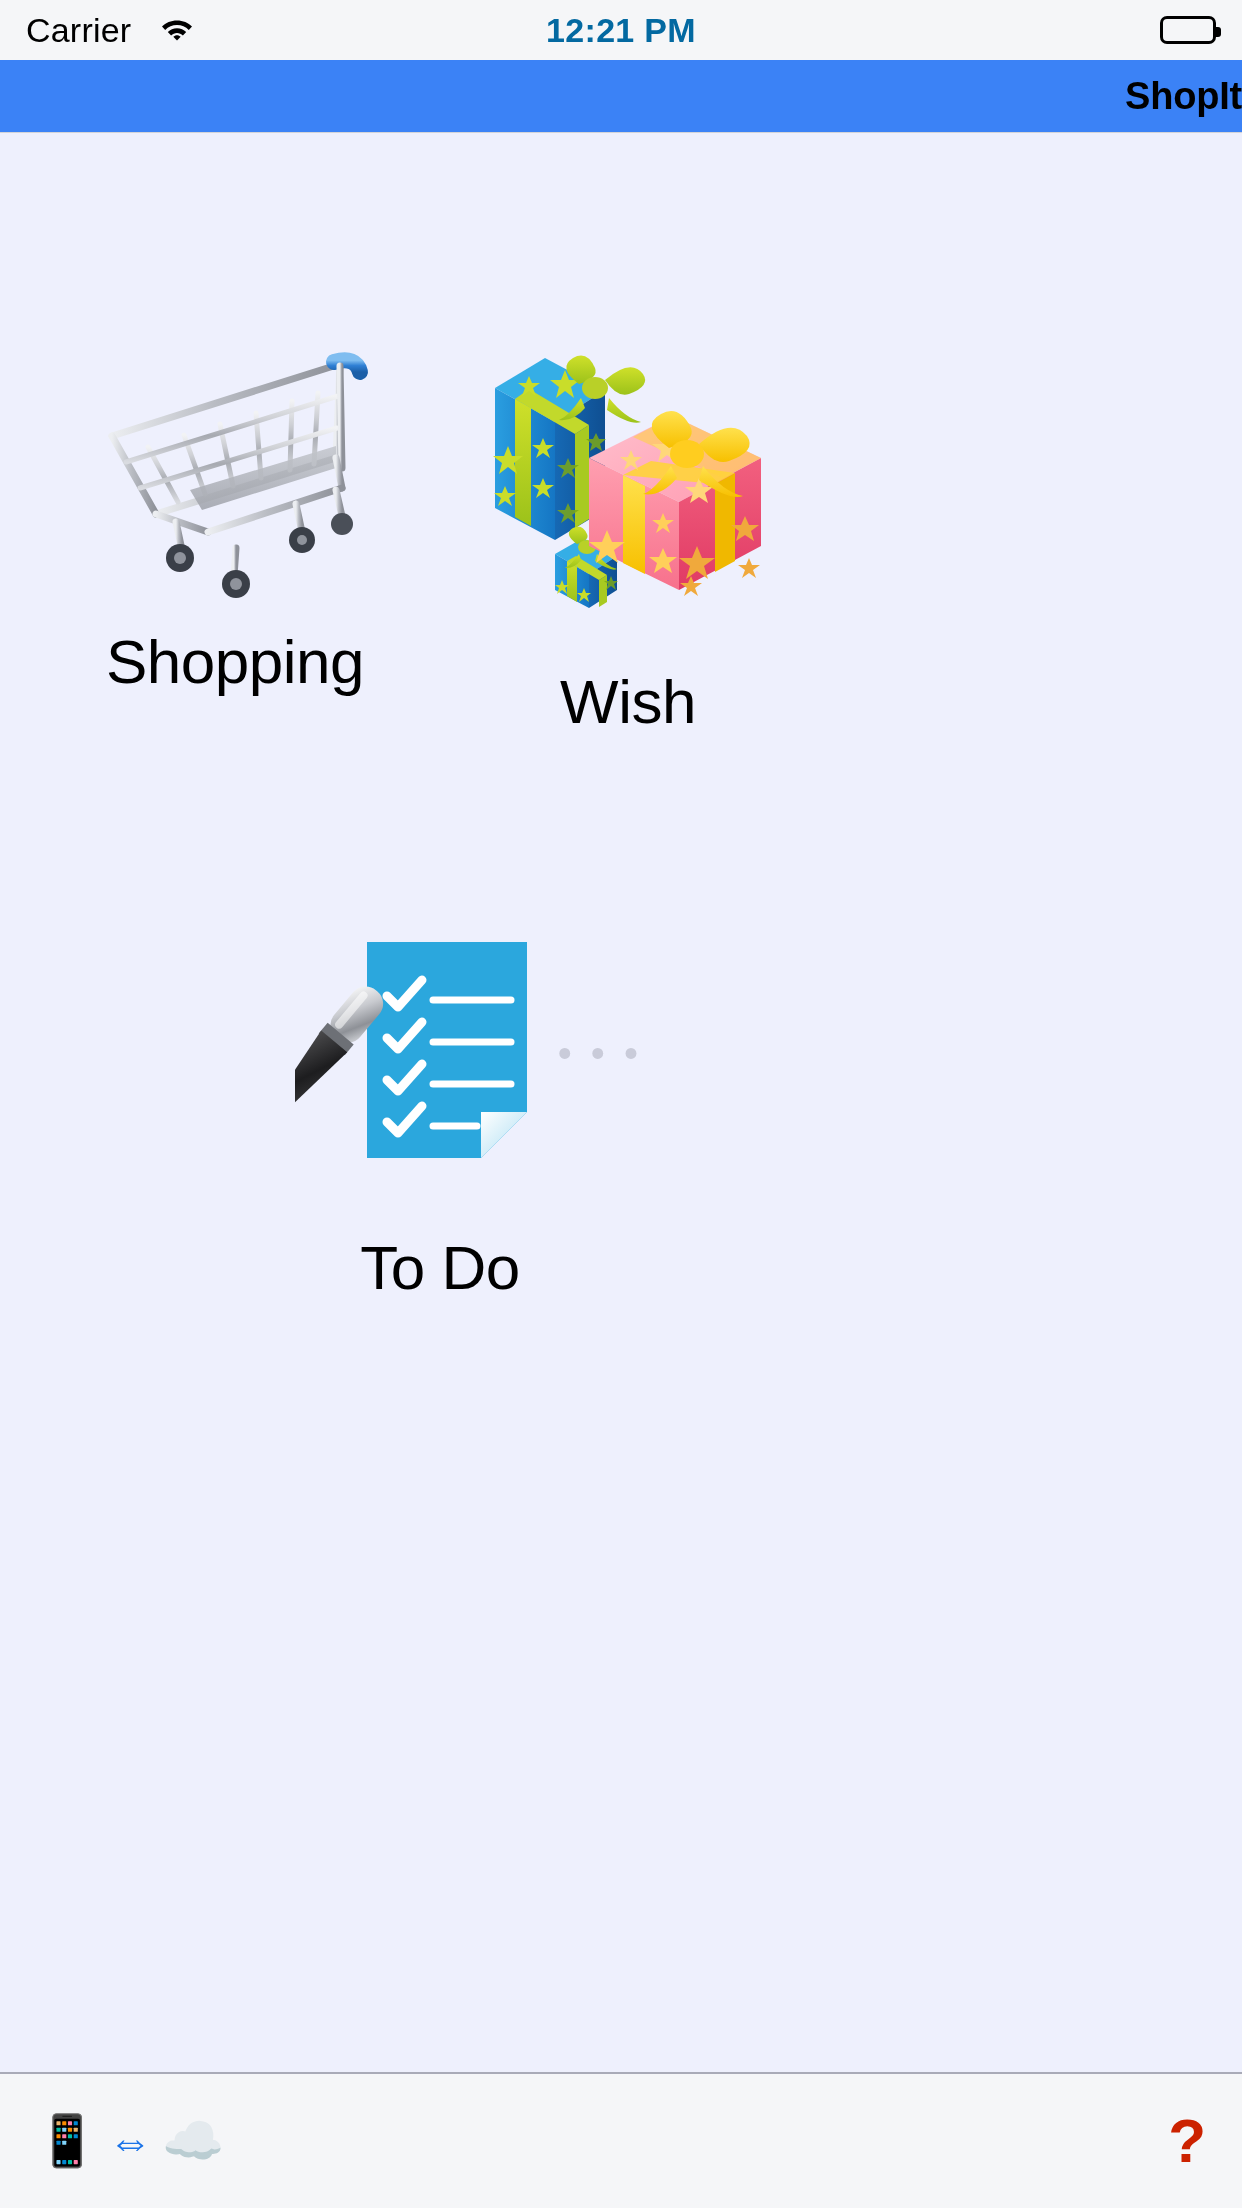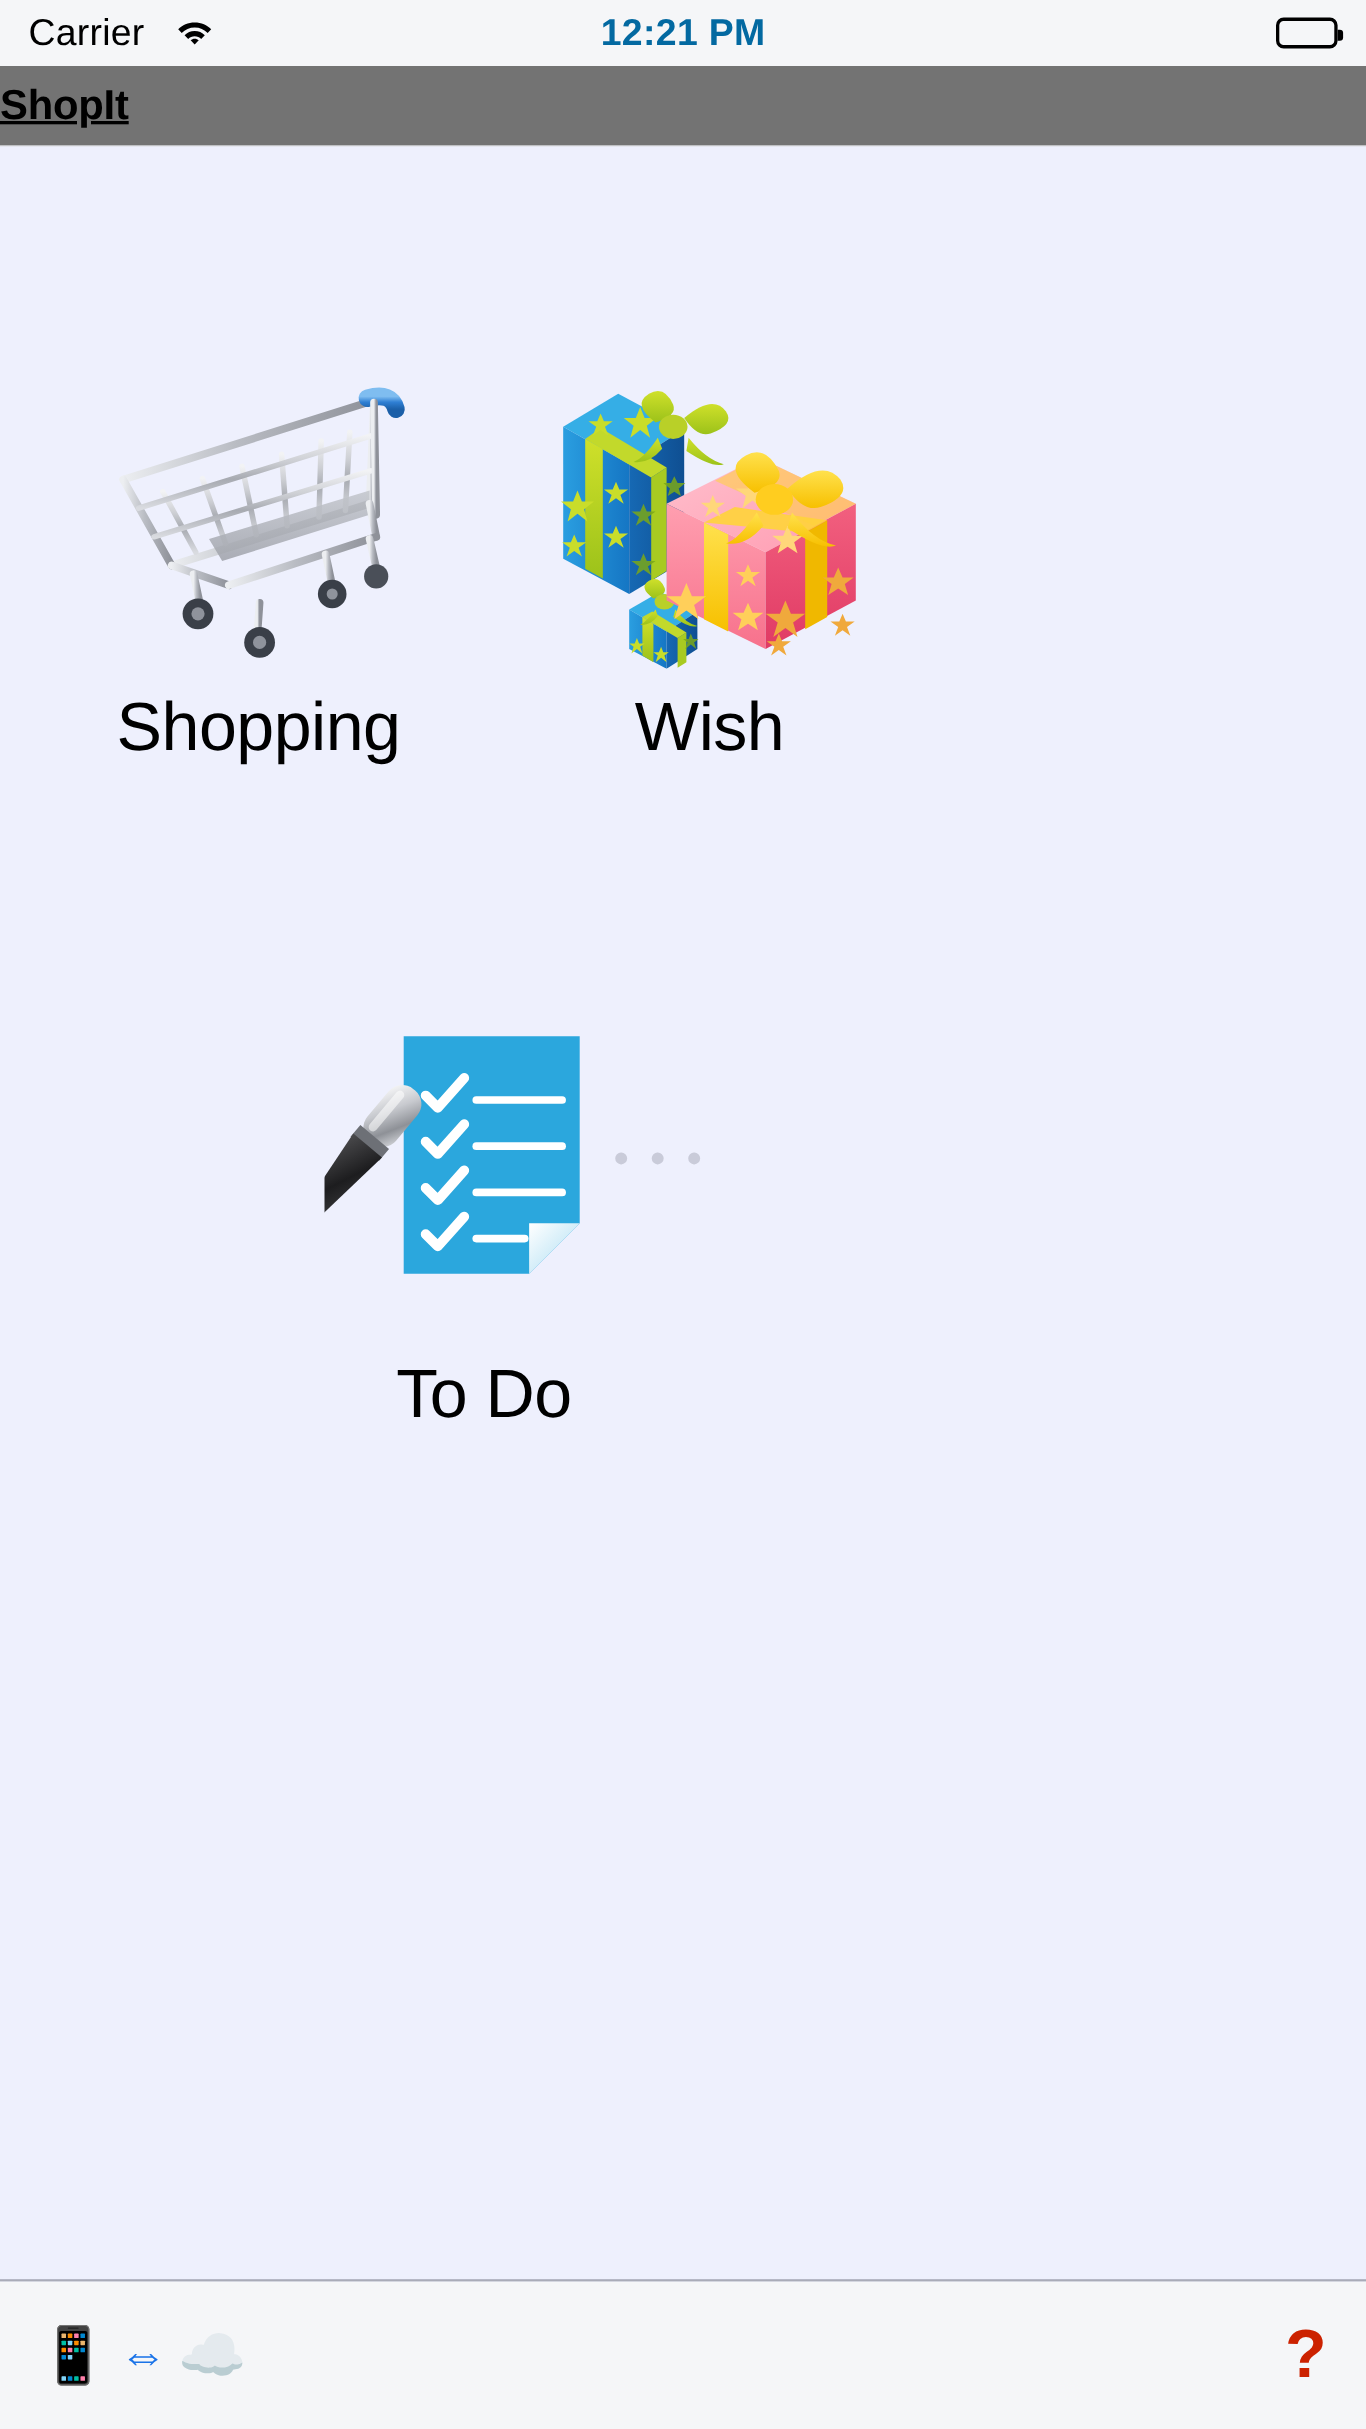--- a/index.html
+++ b/index.html
@@ -83,26 +83,25 @@
     width: 100%;
     height: 100%;
     background: #000;
     border-radius: 3px;
   }
 
   
   .nav-bar {
     height: 73px;
     flex: 0 0 73px;
-    background: #737373;
+    background: #3b82f6;
     border-bottom: 1px solid #d3d4d8;
     display: flex;
     align-items: center;
-    justify-content: flex-start;
-    text-decoration: underline;
+    justify-content: flex-end;
   }
   .nav-title {
     font-size: 38px;
     font-weight: 700;
     color: #000;
     letter-spacing: -0.2px;
   }
 
   
   .content {
@@ -113,21 +112,21 @@
   }
 
   .grid-item {
     position: absolute;
     display: flex;
     flex-direction: column;
     align-items: center;
     justify-content: flex-start;
   }
   .item-shopping { left: 30px;  top: 180px; width: 410px; }
-  .item-wish     { left: 440px; top: 180px; width: 410px; }
+  .item-wish     { left: 423px; top: 180px; width: 410px; gap: 40px; }
   .item-todo     { left: 235px; top: 770px; width: 410px; }
 
   .icon-box {
     width: 300px;
     height: 300px;
     display: flex;
     align-items: center;
     justify-content: center;
     position: relative;
   }

